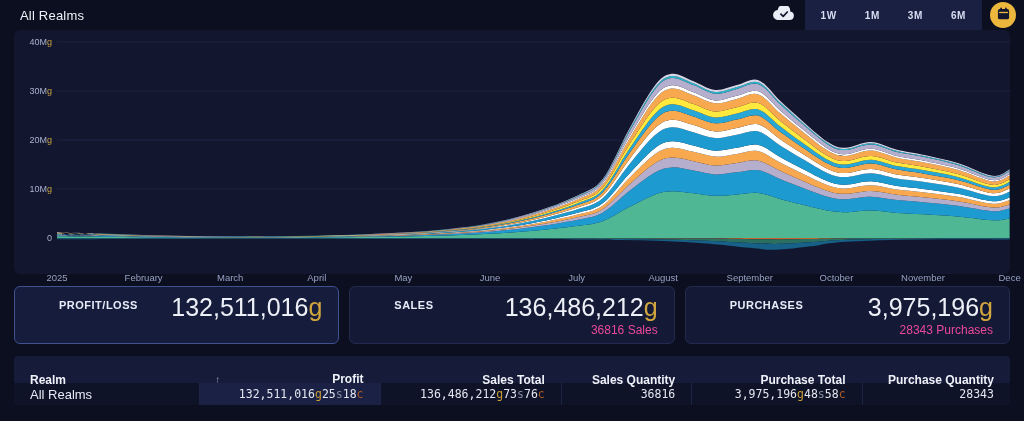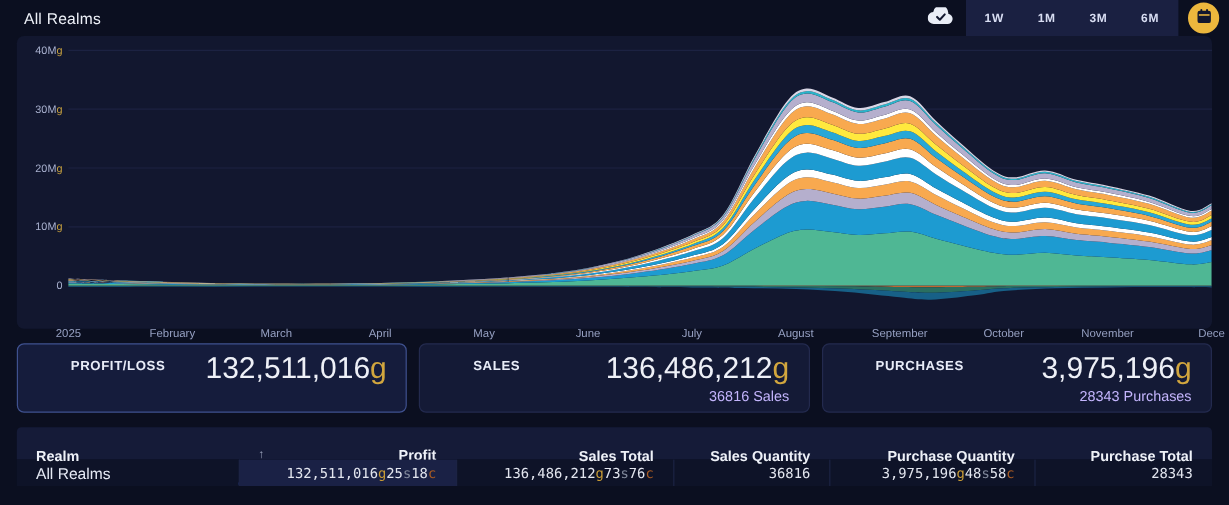--- a/index.html
+++ b/index.html
@@ -23,21 +23,21 @@
   .chart-panel { margin:0 14px 12px; height:244px; background:#12172f; border-radius:6px; position:relative; }
   .chart-panel svg { display:block; overflow:visible; }
   
   .cards { display:flex; gap:10px; margin:0 14px 12px; height:58px; }
   .card { flex:1; background:#141a36; border:1px solid #232a4e; border-radius:6px; padding:7px 16px 4px; cursor:pointer; }
   .card.selected { border-color:#3f518f; background:#151c3c; }
   .card-top { display:flex; justify-content:space-between; align-items:flex-start;margin-left:28px; }
   .card-label { font-size:11px; font-weight:bold; color:#e8ecf8; letter-spacing:.5px; margin-top:5px; }
   .card-value { font-size:25px; line-height:27px; color:#eef0f7; font-weight:500; white-space:nowrap; }
   .card-value .unit { color:#d2a63e; }
-  .card-sub { text-align:right; font-size:12px; line-height:14px; color:#c4b5fd; margin-top:2px; }
+  .card-sub { text-align:right; font-size:12px; line-height:14px; color:#ec4899; margin-top:2px; }
   
   .table { margin:0 14px; }
   .thead, .trow { display:grid; grid-template-columns:18.6% 18.1% 18.2% 13.1% 17.1% 14.9%; }
   .thead { background:#151b38; height:27px; border-radius:4px 4px 0 0; }
   .th { display:flex; align-items:center; padding:16px 16px; font-size:12px; font-weight:bold; color:#eef1f8; cursor:pointer; }
   .th.right { justify-content:flex-end; }
   .th.sorted { justify-content:space-between; border-bottom:2px solid #4466e8; }
   .sort-arrow { color:#9aa2ba; font-size:10px; font-weight:normal; }
   .trow { background:#0e1328; height:22px; cursor:pointer; }
   .td { display:flex; align-items:center; padding:0 16px; font-size:13px; color:#e6eaf5; overflow:hidden; }
@@ -164,24 +164,24 @@
           <span class="sort-arrow">↑</span>
           <span>Profit</span>
         </div>
         <div class="th right">
           <span>Sales Total</span>
         </div>
         <div class="th right">
           <span>Sales Quantity</span>
         </div>
         <div class="th right">
+          <span>Purchase Total</span>
+        </div>
+        <div class="th right">
           <span>Purchase Quantity</span>
-        </div>
-        <div class="th right">
-          <span>Purchase Total</span>
         </div>
       </div>
     <div id="tbody">
         <div class="trow">
           <div class="td">All Realms</div>
           <div class="td right hl">
             <span>132,511,016</span>
             <span class="cur-g">g</span>
             <span>25</span>
             <span class="cur-s">s</span>

